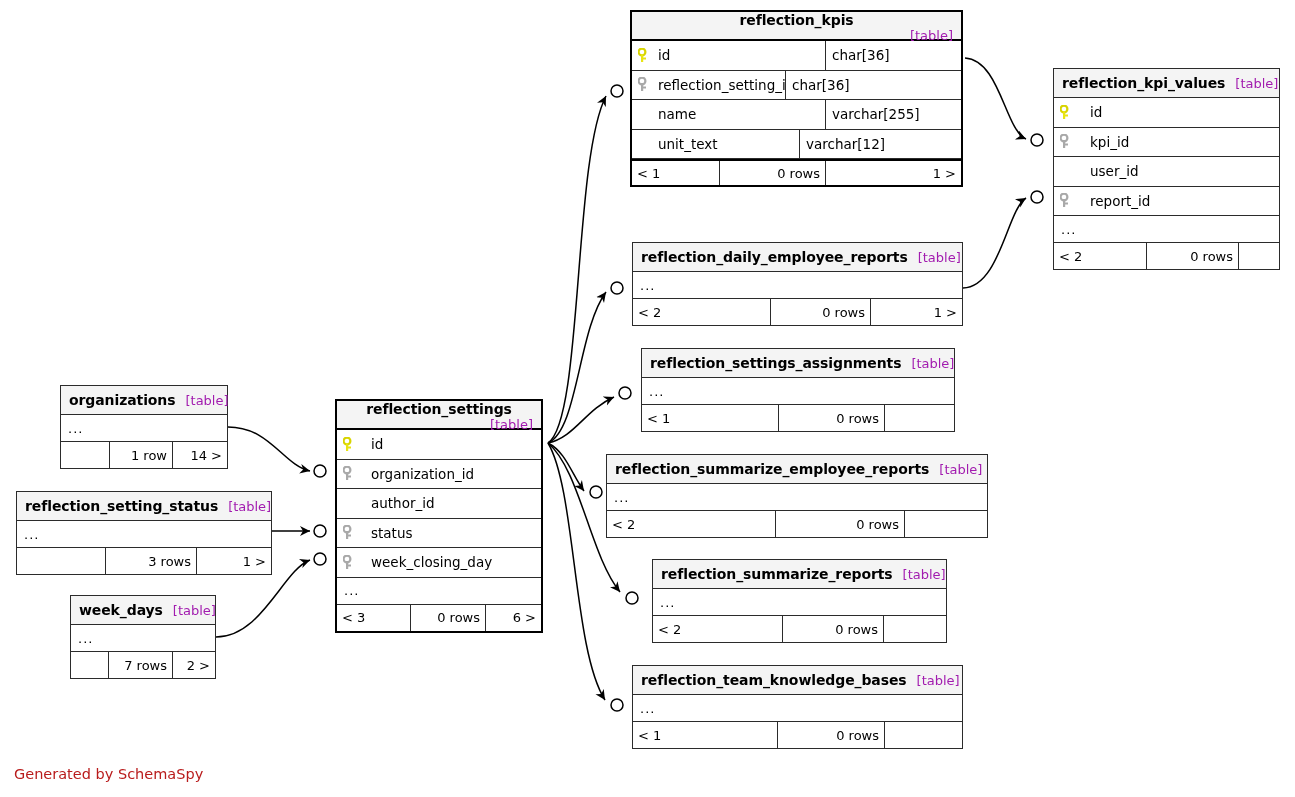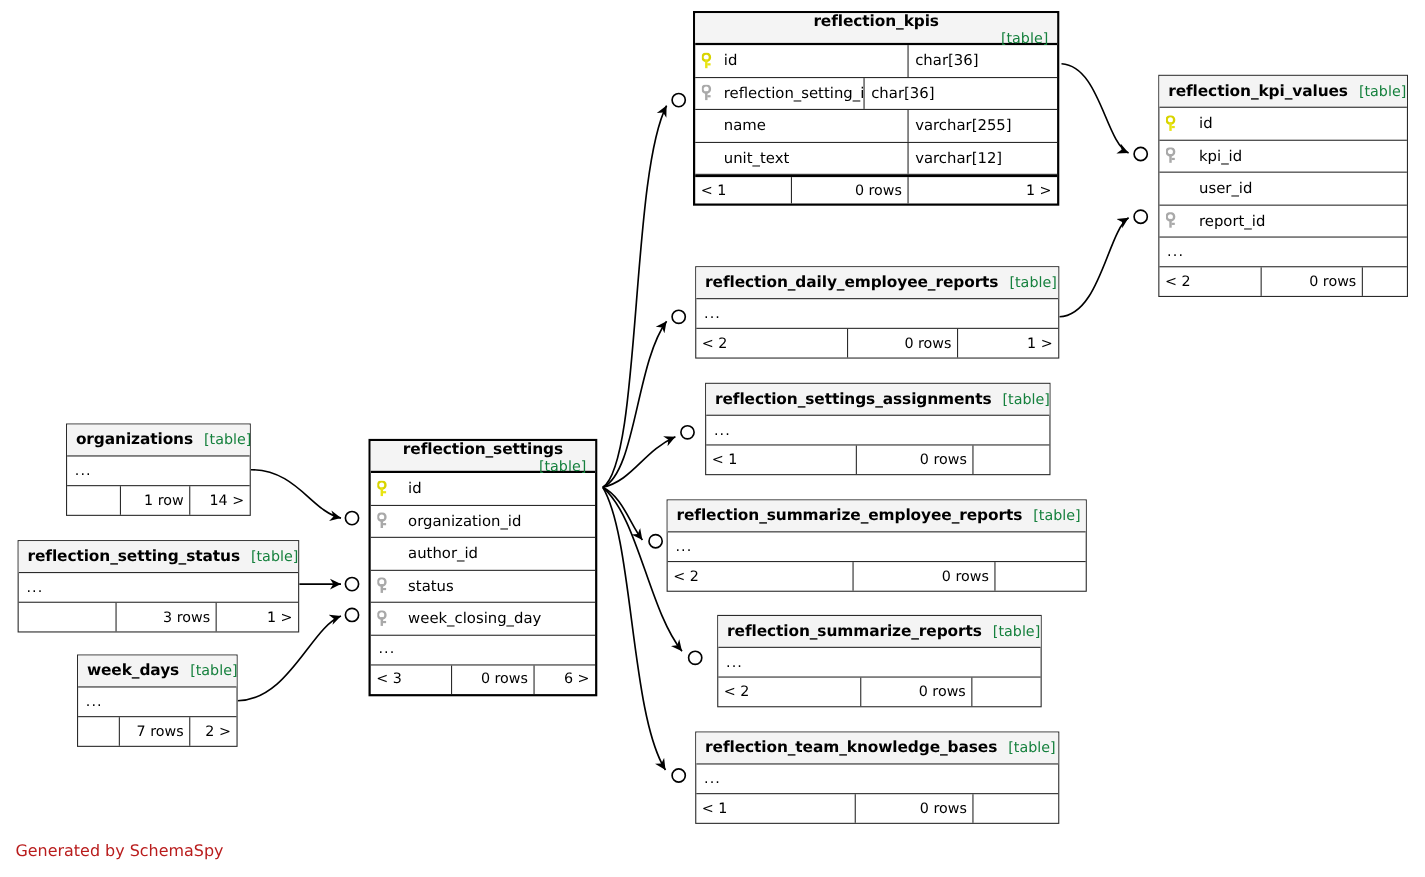--- a/index.html
+++ b/index.html
@@ -30,21 +30,21 @@
     border-bottom:1px solid #2b2b2b;
     height:29px;
     display:flex;
     align-items:center;
     padding:0 8px;
     box-sizing:border-box;
     white-space:nowrap;
   }
   .tbl.focus .thead{border-bottom:2px solid #000;flex-direction:column;}
   .tname{font-weight:bold;font-size:14px;letter-spacing:-0.1px;}
-  .ttag{margin-left:auto;padding-left:10px;font-size:13px;color:#15803d;}
+  .ttag{margin-left:auto;padding-left:10px;font-size:13px;color:#a21caf;}
 
   .trow{
     display:flex;
     height:29.5px;
     border-bottom:1px solid #2b2b2b;
     box-sizing:border-box;
     align-items:center;
   }
   .trow:last-of-type{border-bottom:none;}
   .cname{
@@ -178,21 +178,21 @@
 
     <div class="trow">
       <span class="cname bordered" style="width:194px;">
         <span class="keyslot"></span>
         <span class="lbl">name</span>
       </span>
       <span class="ctype">varchar[255]</span>
     </div>
 
     <div class="trow">
-      <span class="cname bordered" style="width:194px;">
+      <span class="cname bordered" style="width:168px;">
         <span class="keyslot"></span>
         <span class="lbl">unit_text</span>
       </span>
       <span class="ctype">varchar[12]</span>
     </div>
 
 
     <div class="tfoot">
       <span class="fc l" style="width:88px;">&lt; 1</span>
       <span class="fc r" style="width:106px;">0 rows</span>

